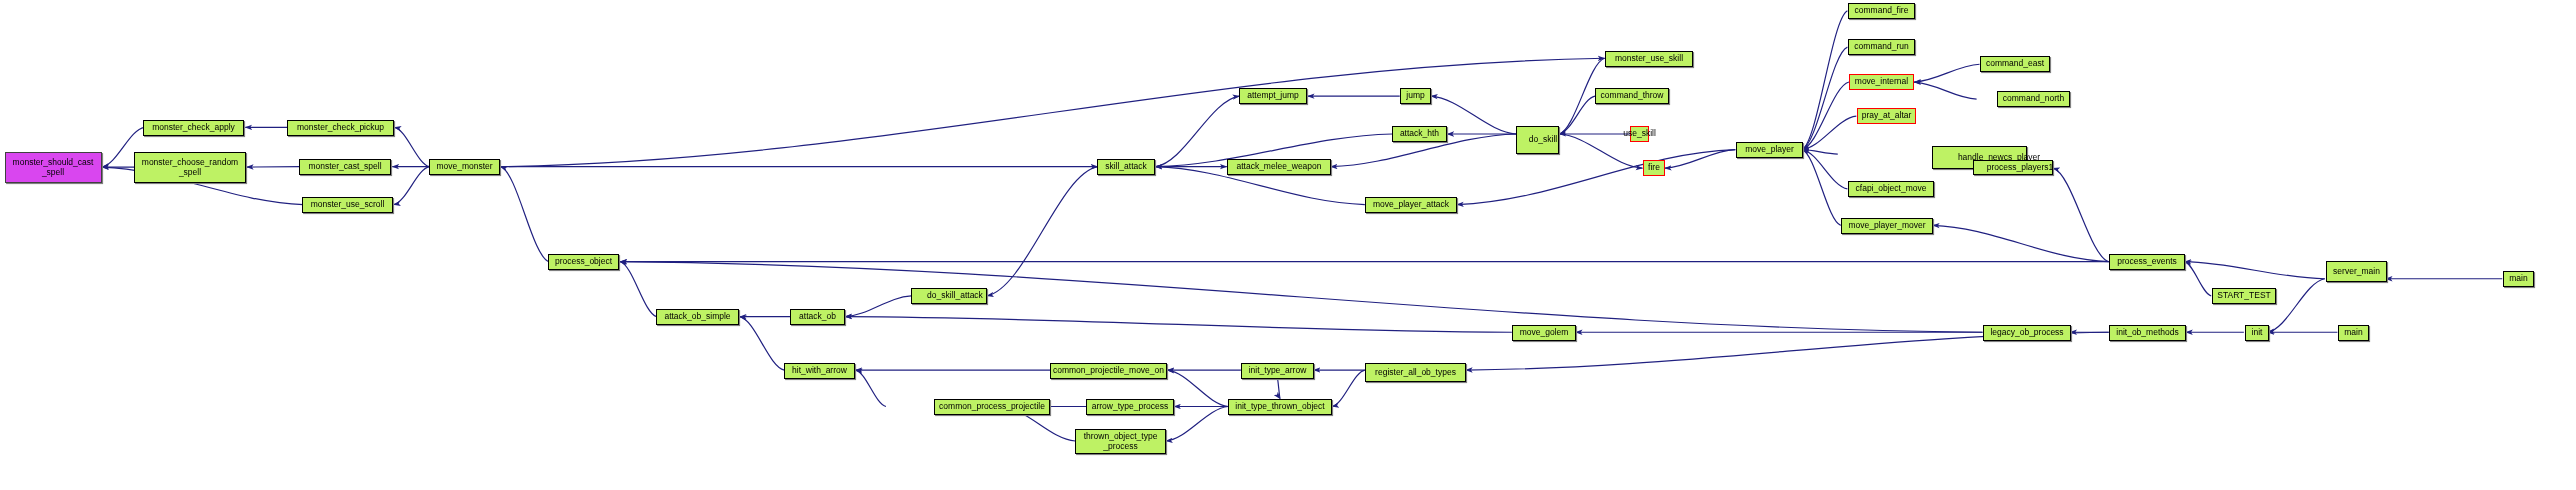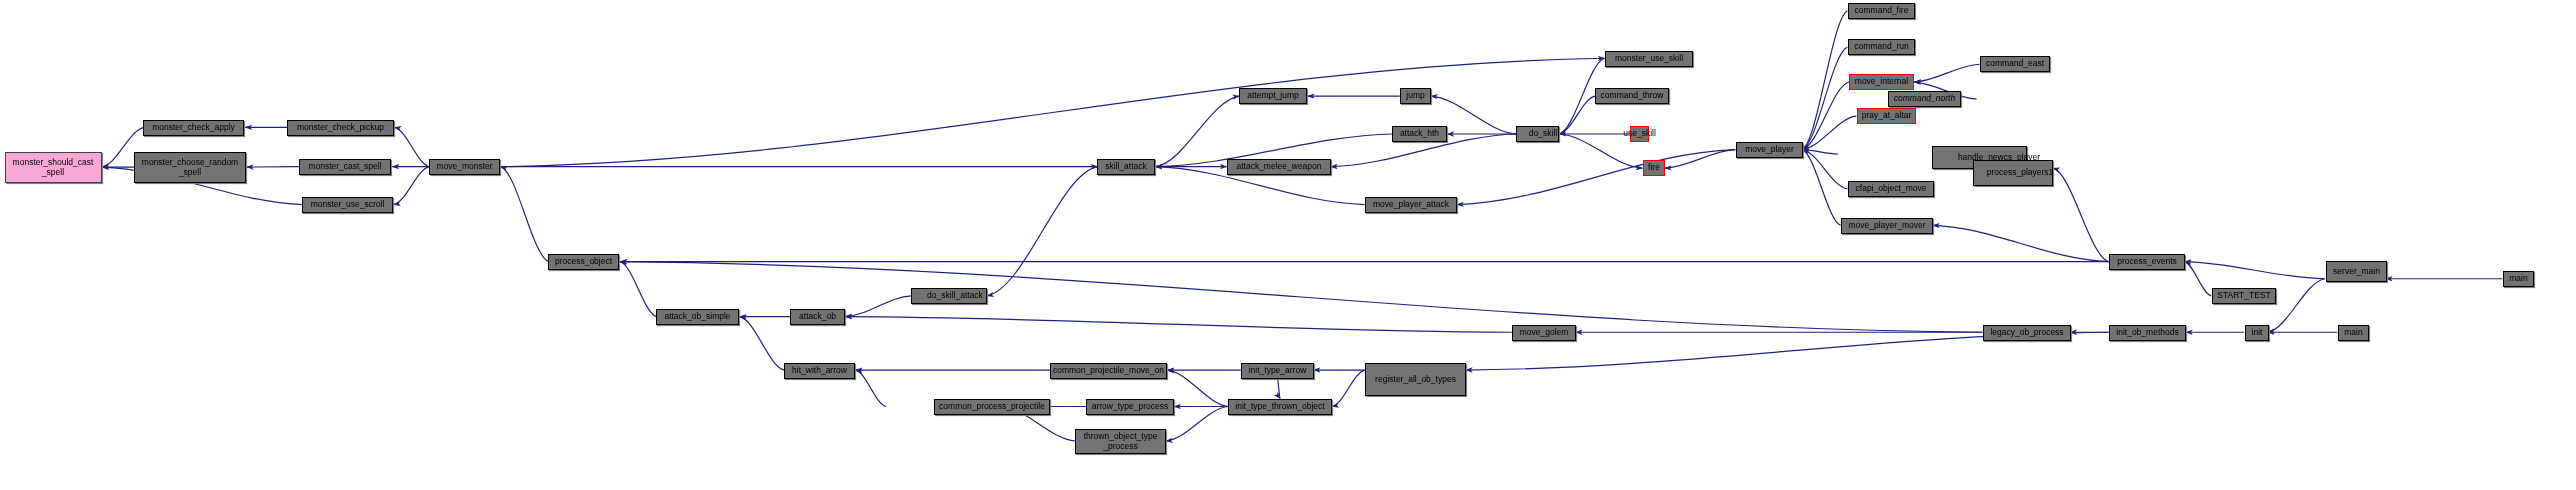--- a/index.html
+++ b/index.html
@@ -9,36 +9,36 @@
     position:relative;
     width:2576px;
     height:490px;
     background:#ffffff;
     overflow:hidden;
   }
   #edges{position:absolute;left:0;top:0;width:2576px;height:490px;}
   .node{
     position:absolute;
     box-sizing:border-box;
-    background:#737373;
+    background:#bef264;
     border:0.7px solid #000000;
     color:#000000;
     font-size:8.5px;
     line-height:9.3px;
     display:flex;
     align-items:center;
     justify-content:center;
     text-align:center;
     white-space:pre-line;
     box-shadow:1.1px 1.1px 0 0 #808080;
     letter-spacing:0px;
     z-index:5;
   }
   .node.current{
-    background:#f9a8d4;
+    background:#d946ef;
     border:0.7px solid #404040;
   }
   .node.red{
     border:1.1px solid #ff0000;
     box-shadow:none;
   }
 </style>
 </head>
 <body>
 
@@ -128,49 +128,49 @@
     <div class="node" style="left: 429px; top: 159px; width: 71px; height: 15.6px;">move_monster</div>
     <div class="node" style="left: 548px; top: 254px; width: 71px; height: 15.6px;">process_object</div>
     <div class="node" style="left: 1097px; top: 159px; width: 58px; height: 15.6px;">skill_attack</div>
     <div class="node" style="left: 1239px; top: 88px; width: 68px; height: 15.6px;">attempt_jump</div>
     <div class="node" style="left: 1400px; top: 88px; width: 31px; height: 15.6px;">jump</div>
     <div class="node" style="left: 1392px; top: 126px; width: 55px; height: 15.6px;">attack_hth</div>
     <div class="node" style="left: 1227px; top: 159px; width: 104px; height: 15.6px;">attack_melee_weapon</div>
     <div class="node" style="left: 1365px; top: 197px; width: 92px; height: 15.6px;">move_player_attack</div>
     <div class="node" style="left: 1605px; top: 51px; width: 88px; height: 15.6px;">monster_use_skill</div>
     <div class="node" style="left: 1595px; top: 88px; width: 74px; height: 15.6px;">command_throw</div>
-    <div class="node" style="left: 1516px; top: 126px; width: 43px; height: 16px; padding-left: 11px;">do_skill</div>
+    <div class="node" style="left: 1516px; top: 126px; width: 43px; height: 28px; padding-left: 11px;">do_skill</div>
     <div class="node red" style="left: 1630px; top: 126px; width: 19px; height: 15.6px;">use_skill</div>
     <div class="node red" style="left: 1643px; top: 160px; width: 22px; height: 15.6px;">fire</div>
     <div class="node" style="left: 1736px; top: 142px; width: 67px; height: 15.6px;">move_player</div>
     <div class="node" style="left: 1848px; top: 3px; width: 67px; height: 15.6px;">command_fire</div>
     <div class="node" style="left: 1848px; top: 39px; width: 67px; height: 15.6px;">command_run</div>
     <div class="node red" style="left: 1849px; top: 74px; width: 65px; height: 15.6px;">move_internal</div>
     <div class="node red" style="left: 1857px; top: 108px; width: 59px; height: 15.6px;">pray_at_altar</div>
     <div class="node" style="left: 1980px; top: 56px; width: 70px; height: 15.6px;">command_east</div>
-    <div class="node" style="left: 1888px; top: 91px; width: 73px; height: 15.6px; font-style: italic;">command_north</div>
+    <div class="node" style="left: 1997px; top: 91px; width: 73px; height: 15.6px;">command_north</div>
     <div class="node" style="left: 1932px; top: 146px; width: 95px; height: 23px; padding-left: 39px;">handle_newcs_player</div>
     <div class="node" style="left: 1848px; top: 181px; width: 86px; height: 15.6px;">cfapi_object_move</div>
     <div class="node" style="left: 1841px; top: 218px; width: 92px; height: 15.6px;">move_player_mover</div>
-    <div class="node" style="left: 1973px; top: 160px; width: 80px; height: 26px; padding-left: 14px;">process_players1</div>
+    <div class="node" style="left: 1973px; top: 160px; width: 80px; height: 15px; padding-left: 14px;">process_players1</div>
     <div class="node" style="left: 2109px; top: 254px; width: 76px; height: 15.6px;">process_events</div>
     <div class="node" style="left: 2212px; top: 288px; width: 64px; height: 15.6px;">START_TEST</div>
     <div class="node" style="left: 2326px; top: 261px; width: 61px; height: 21px;">server_main</div>
     <div class="node" style="left: 2503px; top: 271px; width: 31px; height: 15.6px;">main</div>
     <div class="node" style="left: 911px; top: 288px; width: 76px; height: 15.6px; padding-left: 12px;">do_skill_attack</div>
     <div class="node" style="left: 656px; top: 309px; width: 83px; height: 15.6px;">attack_ob_simple</div>
     <div class="node" style="left: 790px; top: 309px; width: 55px; height: 15.6px;">attack_ob</div>
     <div class="node" style="left: 784px; top: 363px; width: 71px; height: 15.6px;">hit_with_arrow</div>
     <div class="node" style="left: 1050px; top: 363px; width: 117px; height: 15.6px;">common_projectile_move_on</div>
     <div class="node" style="left: 886px; top: 399px; width: 116px; height: 15.6px; margin-left: 48px;">common_process_projectile</div>
     <div class="node" style="left: 1086px; top: 399px; width: 88px; height: 15.6px;">arrow_type_process</div>
     <div class="node" style="left: 1241px; top: 363px; width: 73px; height: 15.6px;">init_type_arrow</div>
     <div class="node" style="left: 1228px; top: 399px; width: 104px; height: 15.6px;">init_type_thrown_object</div>
     <div class="node" style="left: 1075px; top: 429px; width: 91px; height: 25px;">thrown_object_type
 _process</div>
-    <div class="node" style="left: 1365px; top: 363px; width: 101px; height: 33px;">register_all_ob_types</div>
+    <div class="node" style="left: 1365px; top: 363px; width: 101px; height: 19px;">register_all_ob_types</div>
     <div class="node" style="left: 1512px; top: 325px; width: 64px; height: 15.6px;">move_golem</div>
     <div class="node" style="left: 1983px; top: 325px; width: 88px; height: 15.6px;">legacy_ob_process</div>
     <div class="node" style="left: 2109px; top: 325px; width: 77px; height: 15.6px;">init_ob_methods</div>
     <div class="node" style="left: 2245px; top: 325px; width: 24px; height: 15.6px;">init</div>
     <div class="node" style="left: 2338px; top: 325px; width: 31px; height: 15.6px;">main</div>
   </div>
 
 
 </body></html>

